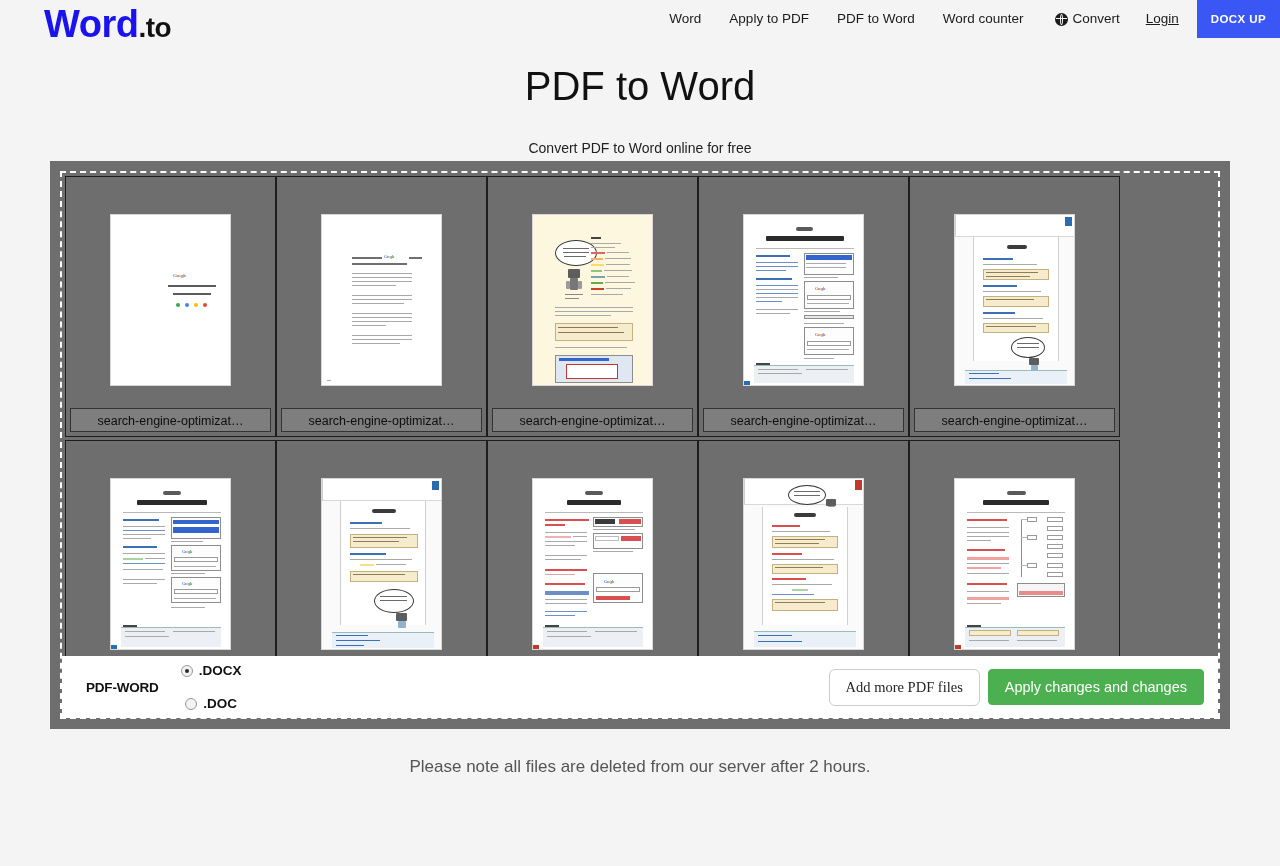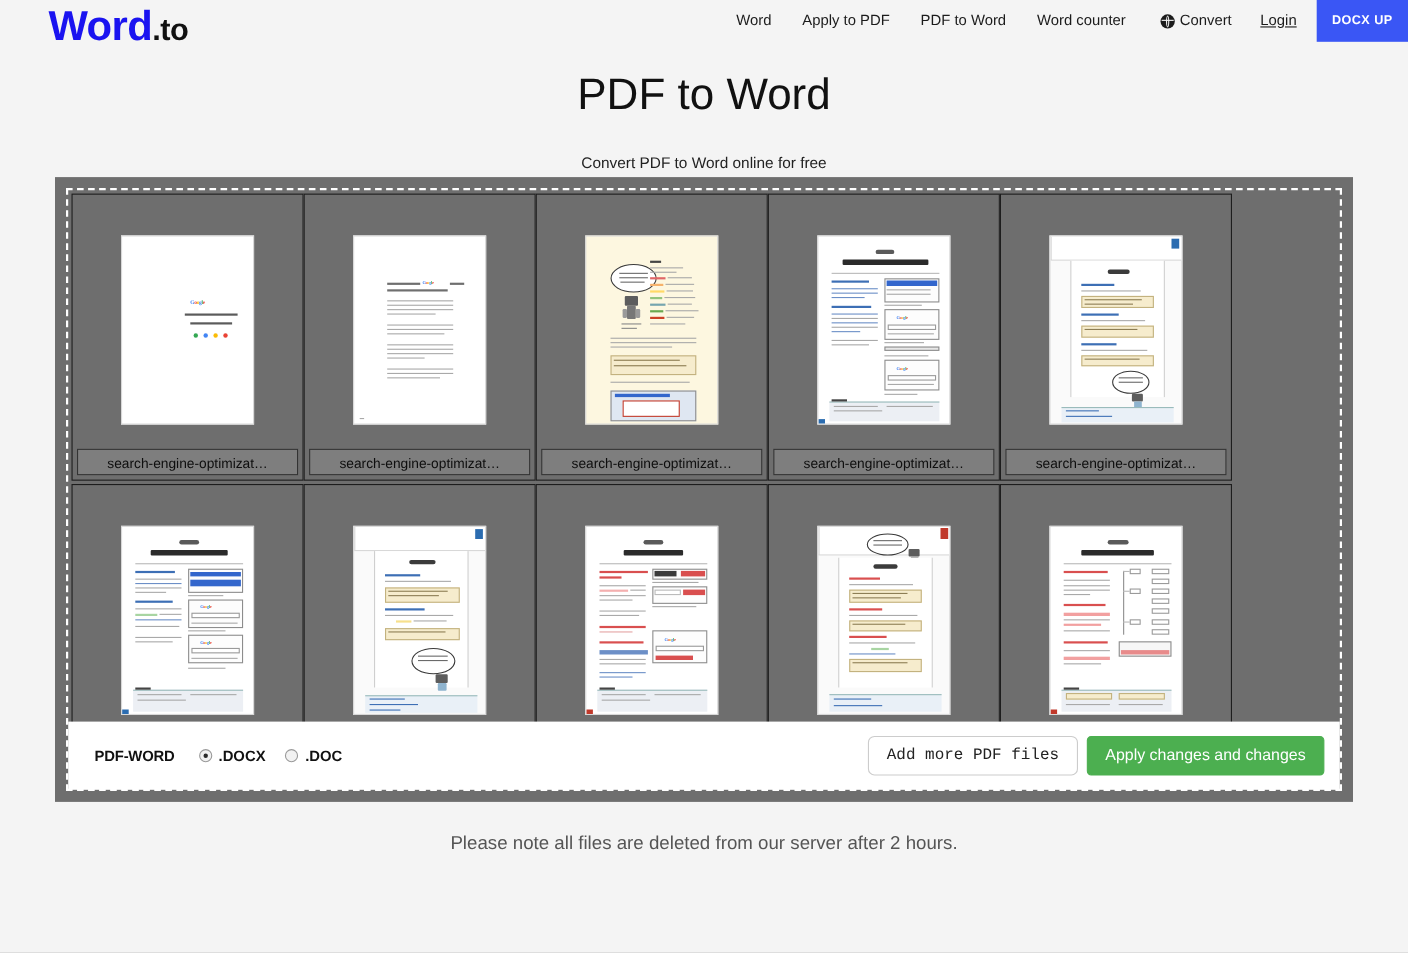--- a/index.html
+++ b/index.html
@@ -148,37 +148,37 @@
     width: 1156px; height: 62px;
     background: #ffffff;
     display: flex; align-items: center;
     padding: 0 14px;
     z-index: 5;
   }
   .fmt-label {
     font-size: 13.5px; font-weight: bold; color: #111;
     margin-left: 10px; margin-right: 22px; letter-spacing: -0.2px;
   }
-  .radio-group { display: flex; align-items: center; gap: 18px; }
+  .radio-group { display: flex; align-items: center; gap: 18px; flex-direction: column; }
   .radio-opt { display: flex; align-items: center; gap: 6px; cursor: pointer; }
   .radio-dot {
     width: 12px; height: 12px; border-radius: 50%;
     border: 1px solid #9a9a9a; background: #f2f2f2;
     display: inline-block; position: relative; flex: 0 0 auto;
   }
   .radio-dot.on::after {
     content: ""; position: absolute; left: 3px; top: 3px;
     width: 4px; height: 4px; border-radius: 50%; background: #2b2b2b;
   }
   .radio-opt span.lbl { font-size: 13.5px; font-weight: bold; color: #111; }
   .bar-actions { margin-left: auto; display: flex; align-items: center; gap: 8px; }
   .btn-outline {
     background: #fff; border: 1px solid #cccccc; border-radius: 6px;
     color: #232323; font-size: 14.5px; padding: 9px 16px; cursor: pointer;
-    font-family: Liberation Mono, monospace;
+    font-family: Liberation Serif, serif;
   }
   .btn-green {
     background: #4caf50; border: 1px solid #4caf50; border-radius: 4px;
     color: #ffffff; font-size: 14.5px; padding: 9px 16px; cursor: pointer;
     font-family: "Liberation Sans", sans-serif;
   }
 
   
   .footer-notes {
     position: absolute; left: 0; top: 748px; width: 1280px;

